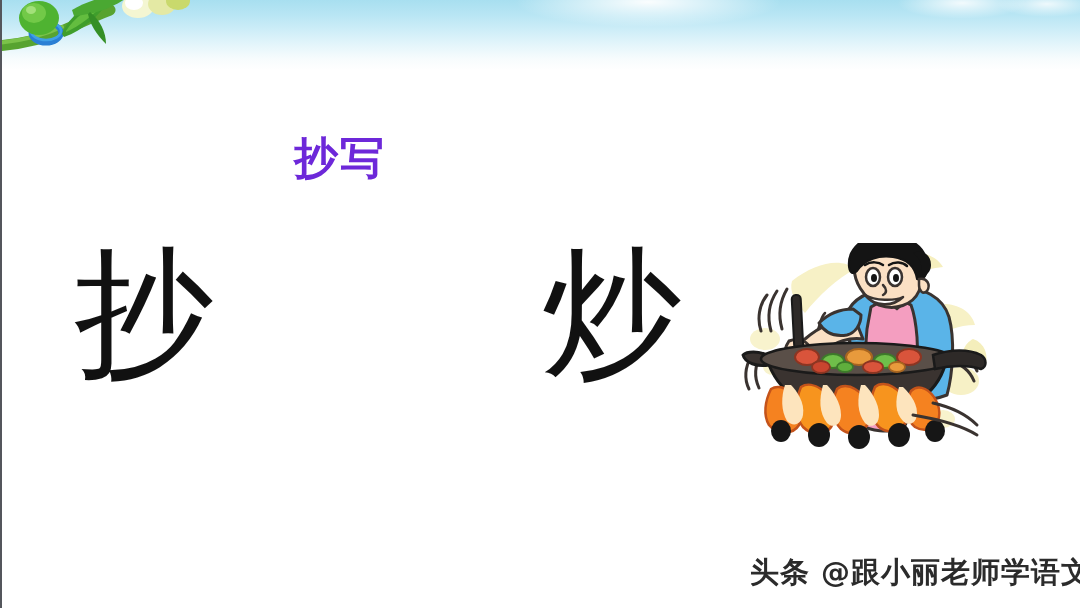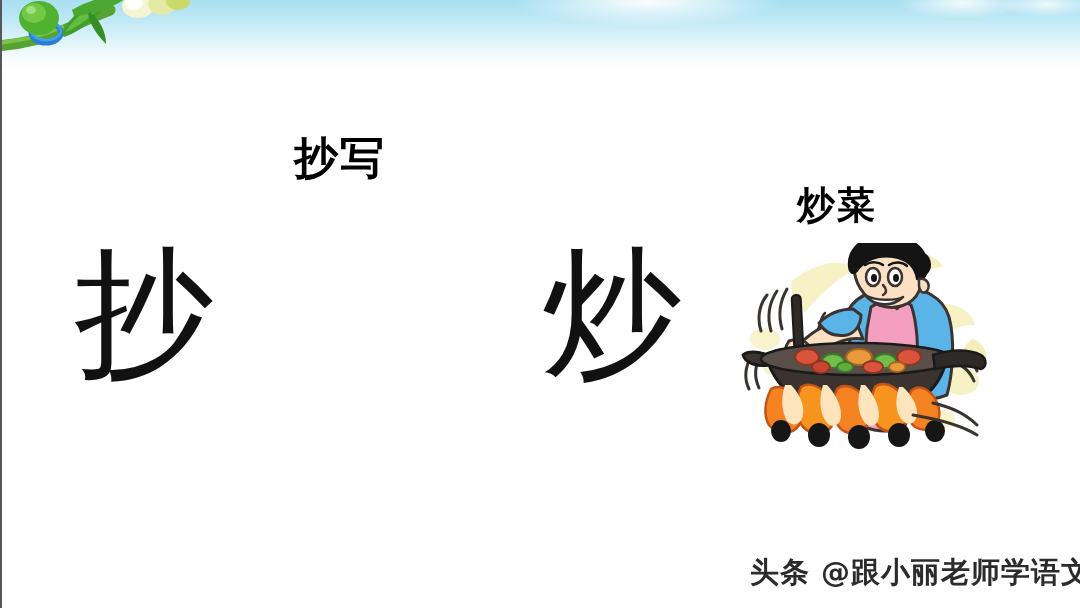--- a/index.html
+++ b/index.html
@@ -41,21 +41,21 @@
     position: absolute;
     left: 0;
     top: 0;
     width: 250px;
     height: 60px;
   }
 
   
   .label-blue {
     position: absolute;
-    color: #000000;
+    color: #6d28d9;
     font-weight: bold;
     font-family: "DejaVu Serif", "Liberation Serif", serif;
     letter-spacing: 2px;
     white-space: nowrap;
   }
   #label-chaoxie {
     left: 292px;
     top: 129px;
     font-size: 44px;
   }
@@ -141,21 +141,20 @@
       <ellipse cx="176" cy="1" rx="12" ry="9" fill="#c9d96c"></ellipse>
 
       <path d="M88,12 C98,20 104,32 104,44 C94,34 88,24 86,14 Z" fill="#358f26"></path>
     </svg>
   </div>
 
   <div class="label-blue" id="label-chaoxie">抄写</div>
 
   <div class="char-big" id="char-chao-copy">抄</div>
 
-  <div class="label-blue" id="label-chaocai">炒菜</div>
 
   <div class="char-big" id="char-chao-fry">炒</div>
 
   <svg class="illustration" viewBox="0 0 255 215" xmlns="http://www.w3.org/2000/svg">
 
     <g>
       <path d="M55,38 C78,20 104,14 118,26 C100,36 82,52 68,70 C58,60 52,48 55,38 Z" fill="#f7f1c6"></path>
       <path d="M150,10 C174,4 198,10 206,24 C186,26 166,34 150,46 C144,34 144,20 150,10 Z" fill="#f6efbe"></path>
       <path d="M196,62 C216,58 234,66 238,82 C222,82 206,88 194,98 C190,84 190,70 196,62 Z" fill="#f7f1c6"></path>
       <ellipse cx="28" cy="96" rx="15" ry="11" fill="#f8f3cd"></ellipse>

